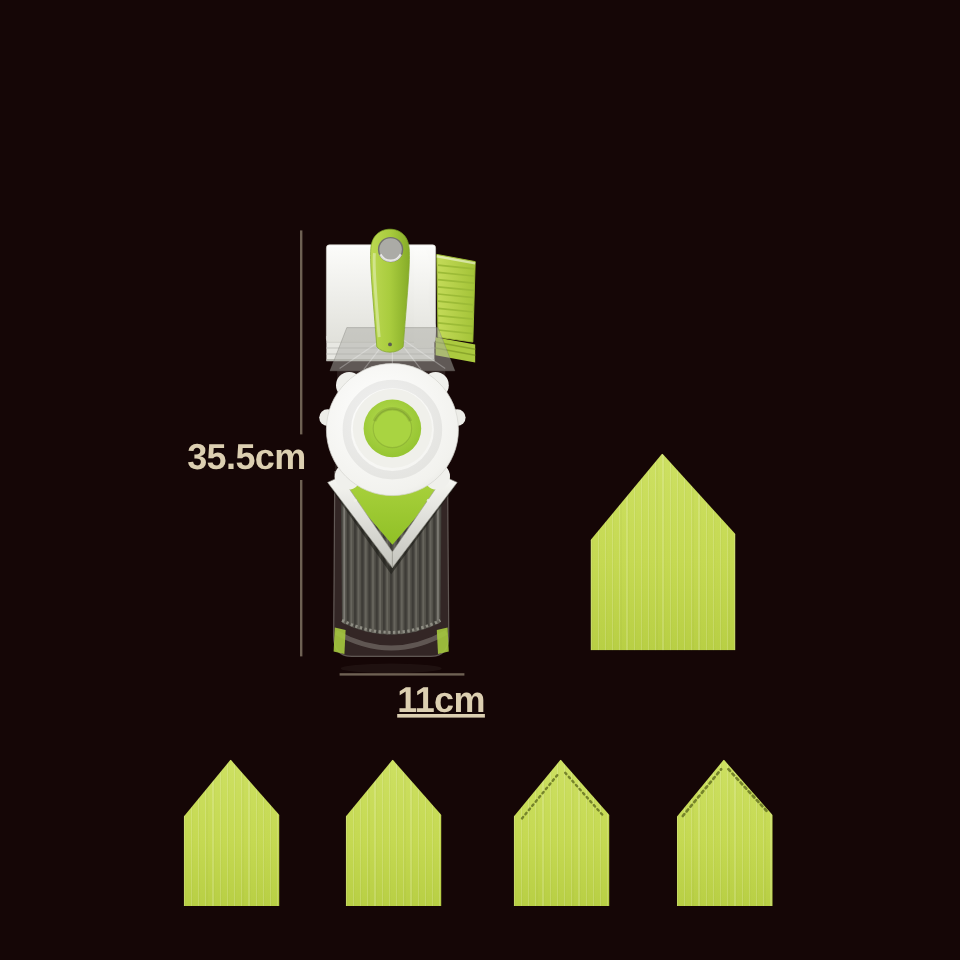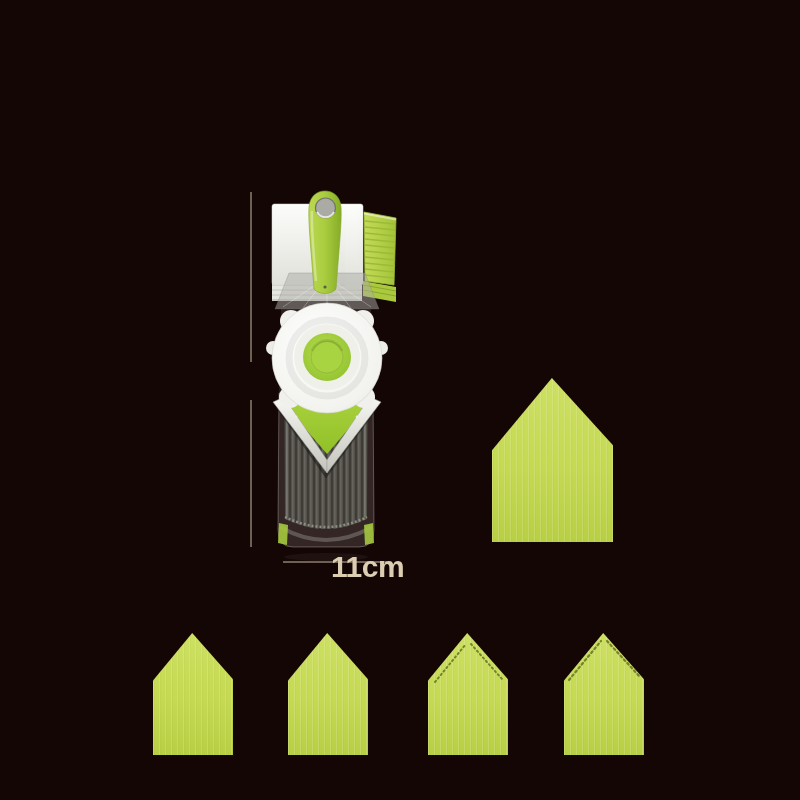--- a/index.html
+++ b/index.html
@@ -35,23 +35,24 @@
   .pent svg{display:none;position:absolute;left:0;top:0;width:100%;height:100%;}
   .pent.serrated svg{display:block;}
 </style>
 </head>
 <body>
 
 <div class="canvas">
 
   <div class="vline" style="left:250px;top:192px;height:170px;"></div>
   <div class="vline" style="left:250px;top:400px;height:147px;"></div>
+  <div class="dim-label" style="left:156px;top:365px;width:90px;text-align:right;">35.5cm</div>
 
   <div class="hline" style="left:283px;top:561px;width:104px;"></div>
-  <div class="dim-label" style="left:331px;top:550px;">11cm</div>
+  <div class="dim-label" style="left:331px;top:567px;text-decoration:underline;">11cm</div>
 
   <svg width="140" height="380" viewBox="0 0 140 380" style="position:absolute;left:265px;top:185px;">
     <defs>
       <linearGradient id="gWhite" x1="0" y1="0" x2="0" y2="1">
         <stop offset="0" stop-color="#fcfcfa"></stop>
           <stop offset="1" stop-color="#e1e1db"></stop>
       </linearGradient>
       <linearGradient id="gHandle" x1="0" y1="0" x2="1" y2="0">
         <stop offset="0" stop-color="#bcd852"></stop>
           <stop offset="0.5" stop-color="#a9cc3e"></stop>

